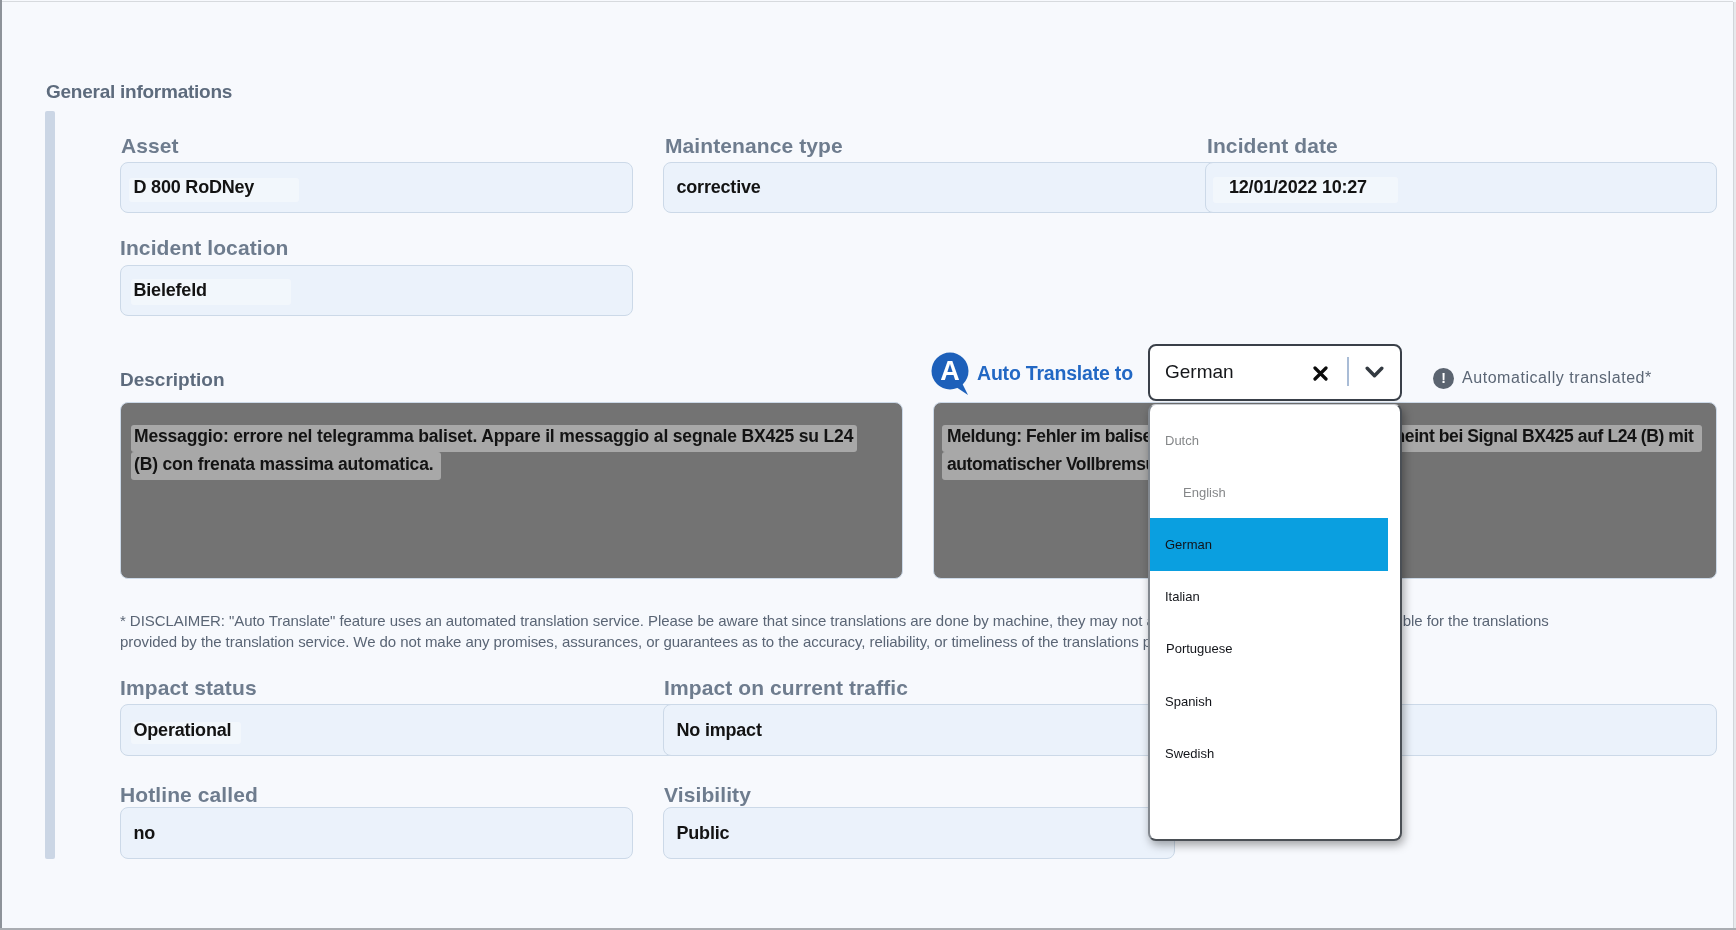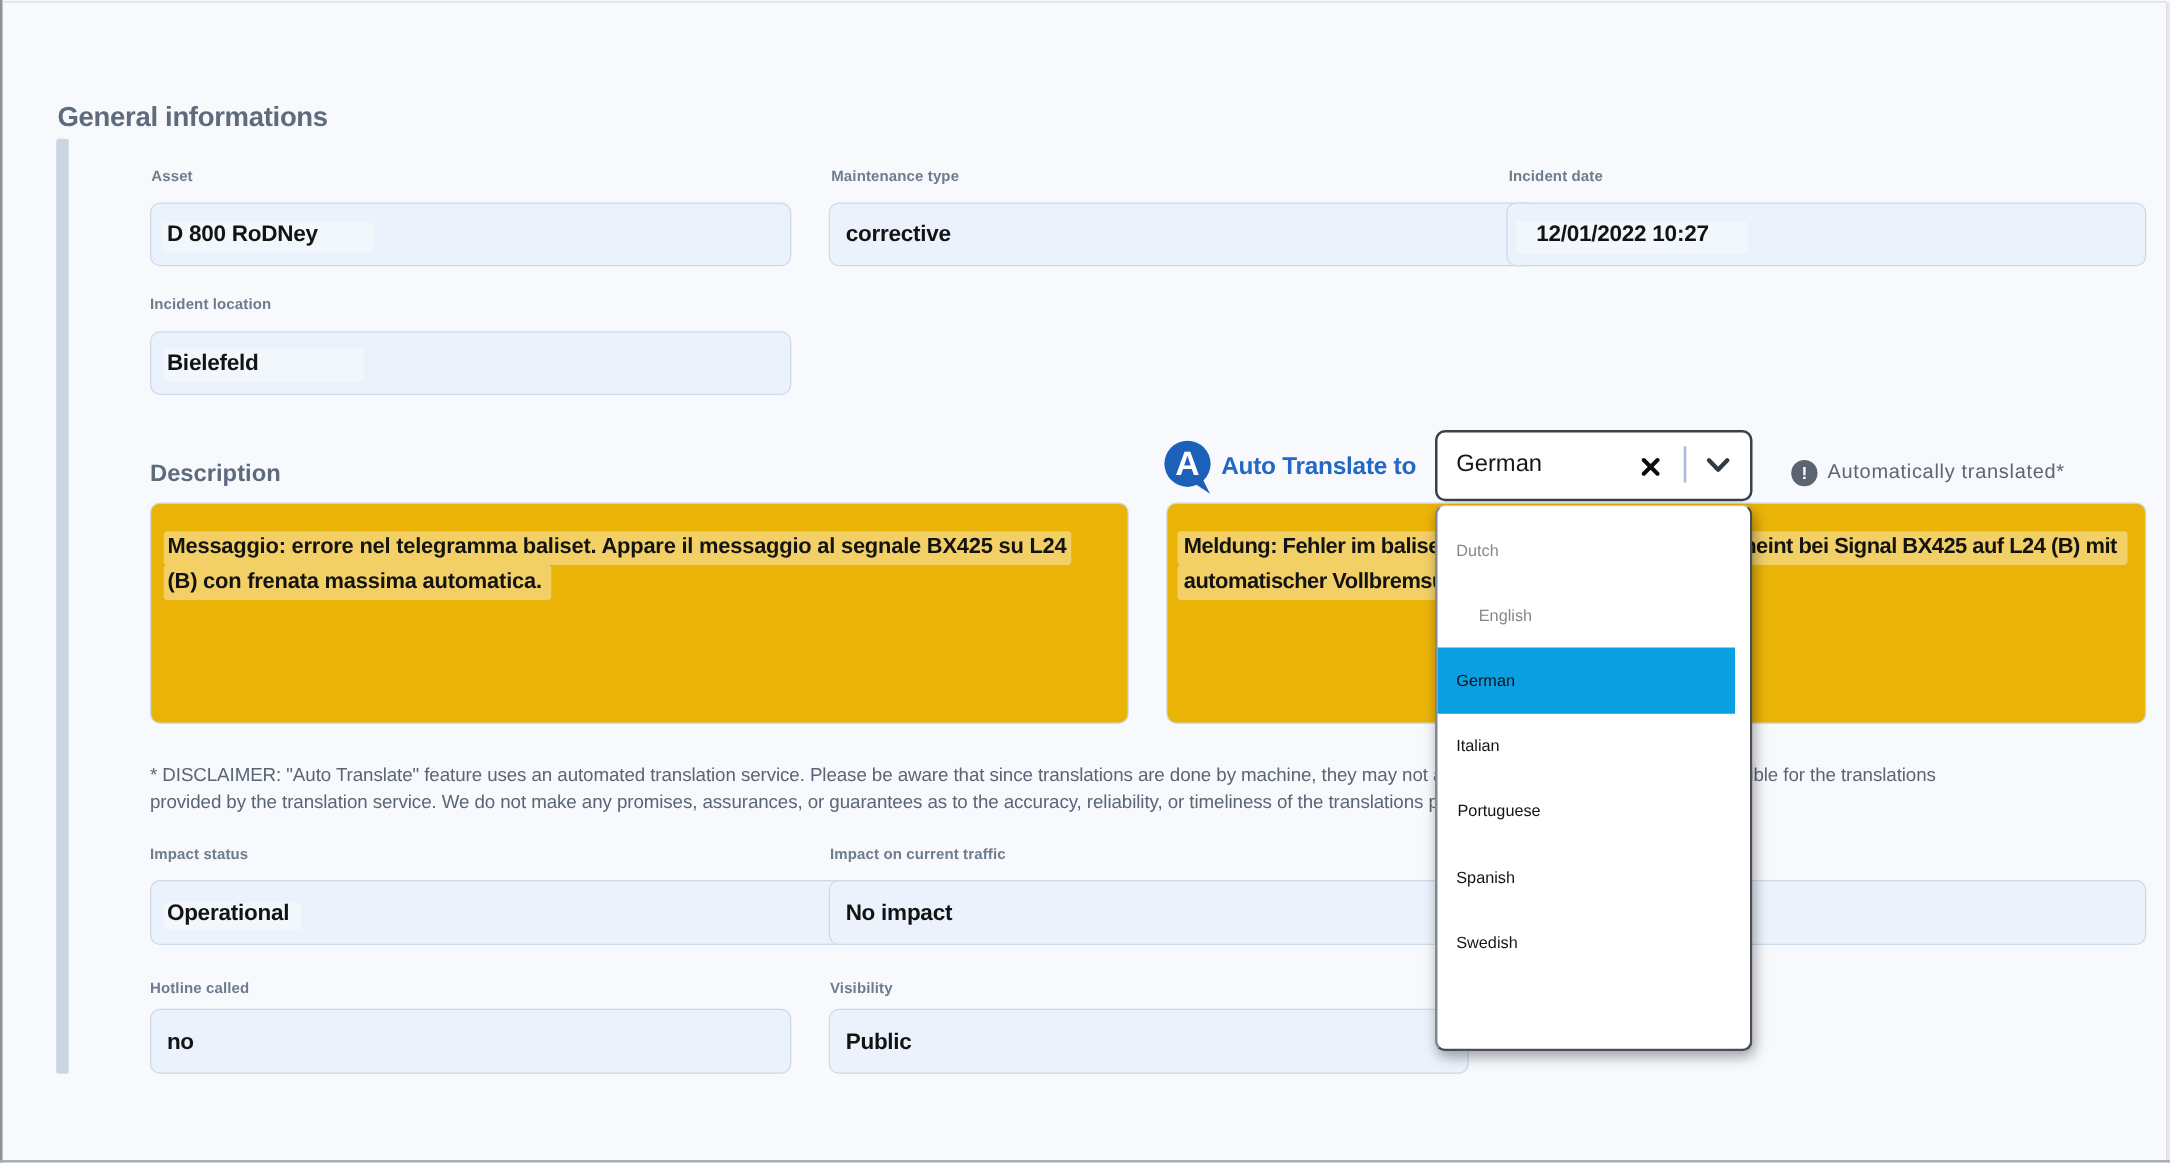--- a/index.html
+++ b/index.html
@@ -2,48 +2,48 @@
 <html><head>
 <meta charset="utf-8">
 <style>
   html,body{margin:0;padding:0;}
   body{
     width:1736px;height:930px;position:relative;overflow:hidden;
     background:#f7f9fd;
     font-family:"Liberation Sans", sans-serif;
   }
   .abs{position:absolute;}
-  .lbl{font-size:12px;font-weight:700;color:#6e7c8e;letter-spacing:0.1px;}
+  .lbl{font-size:21px;font-weight:700;color:#6e7c8e;letter-spacing:0.1px;}
   .box{
     position:absolute;height:51px;z-index:0;
     background:#ebf2fb;border:1px solid #ccd9e8;border-radius:8px;
     display:flex;align-items:center;
     font-size:18px;font-weight:700;color:#131313;letter-spacing:-0.2px;
     padding-left:12.5px;box-sizing:border-box;
   }
   .bigbox{
     position:absolute;top:402px;height:177px;z-index:0;
-    background:#eab308;border:1px solid #ccd9e8;border-radius:8px;
+    background:#737373;border:1px solid #ccd9e8;border-radius:8px;
     box-sizing:border-box;
     font-size:17.5px;font-weight:700;color:#131313;
     padding:19px 16px 0 13px;line-height:28px;letter-spacing:-0.2px;
   }
   .h2{font-size:19px;font-weight:700;color:#5d6b7d;}
   .hl{position:absolute;background:rgba(255,255,255,0.38);z-index:-1;border-radius:3px;}
 </style>
 </head>
 <body>
 
   <div class="abs" style="left:0;top:0;width:1.5px;height:930px;background:#8e939a;"></div>
   <div class="abs" style="left:2px;top:1px;width:1731px;height:1px;background:#d7dade;"></div>
   <div class="abs" style="left:0;top:928px;width:1736px;height:2px;background:#aaadb2;"></div>
   <div class="abs" style="left:1733px;top:2px;width:1px;height:926px;background:#d2d5d9;"></div>
   <div class="abs" style="left:1734px;top:2px;width:2px;height:926px;background:#e7e9ec;"></div>
 
-  <div class="abs h2" style="left:46px;top:80.5px;font-size:22px;letter-spacing:-0.25px;">General informations</div>
+  <div class="abs h2" style="left:46px;top:80.5px;font-size:19px;letter-spacing:-0.25px;">General informations</div>
   <div class="abs" style="left:45px;top:111px;width:10px;height:748px;background:#cbd6e5;border-radius:2px;"></div>
 
   <div class="abs lbl" style="left:121px;top:134px;">Asset</div>
   <div class="abs lbl" style="left:665px;top:134px;">Maintenance type</div>
   <div class="abs lbl" style="left:1207px;top:134px;">Incident date</div>
 
   <div class="box" style="left:120px;top:162px;width:513px;"><i class="hl" style="left:8px;top:15px;width:170px;height:24px;"></i>D 800 RoDNey</div>
   <div class="box" style="left:663px;top:162px;width:567px;">corrective</div>
   <div class="box" style="left:1205px;top:162px;width:512px;padding-left:23px;"><i class="hl" style="left:7px;top:14px;width:185px;height:26px;"></i>12/01/2022 10:27</div>
 

